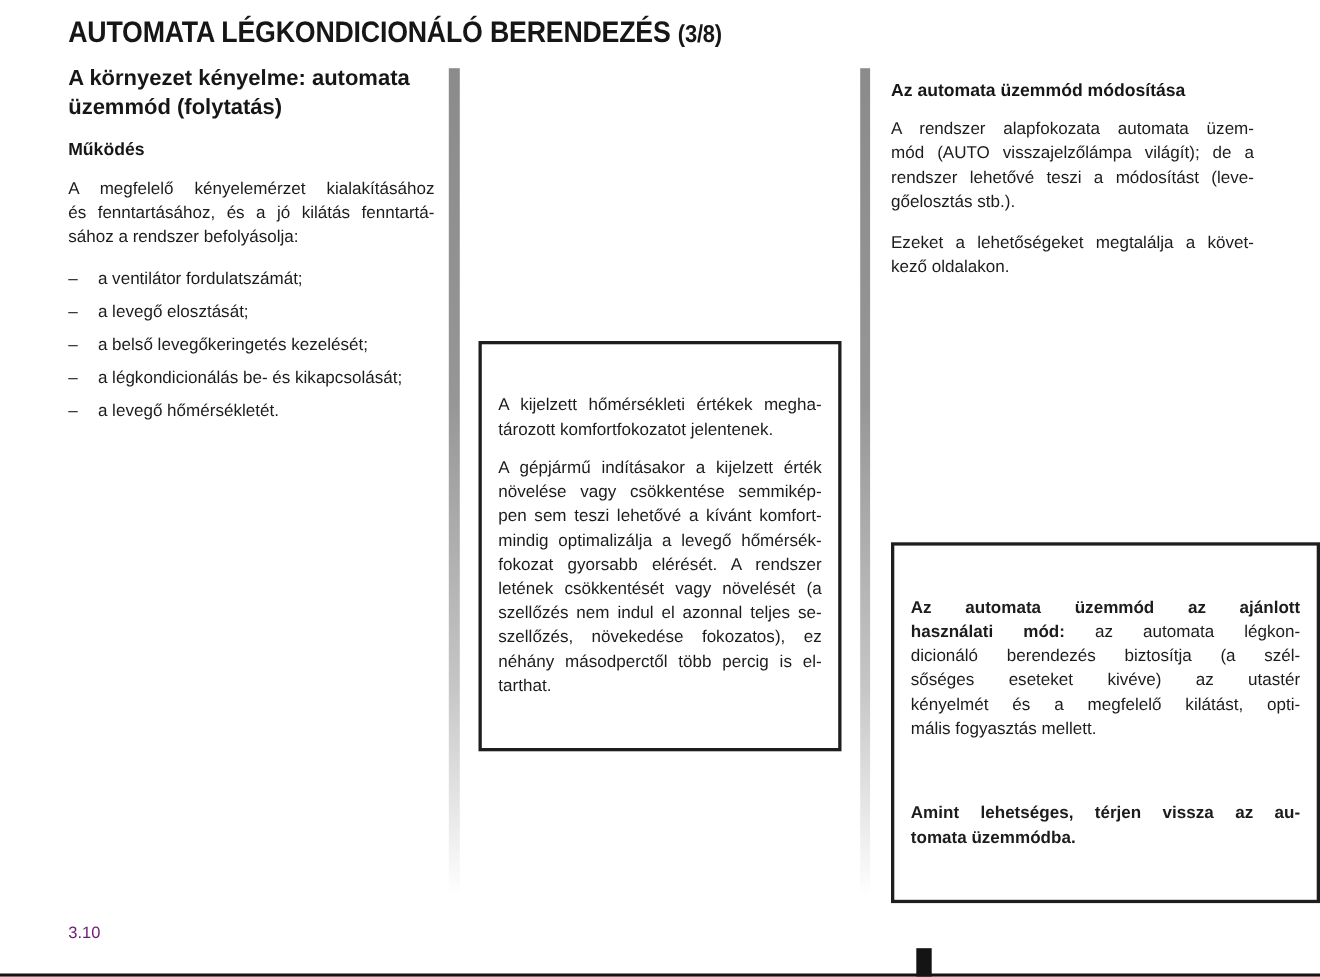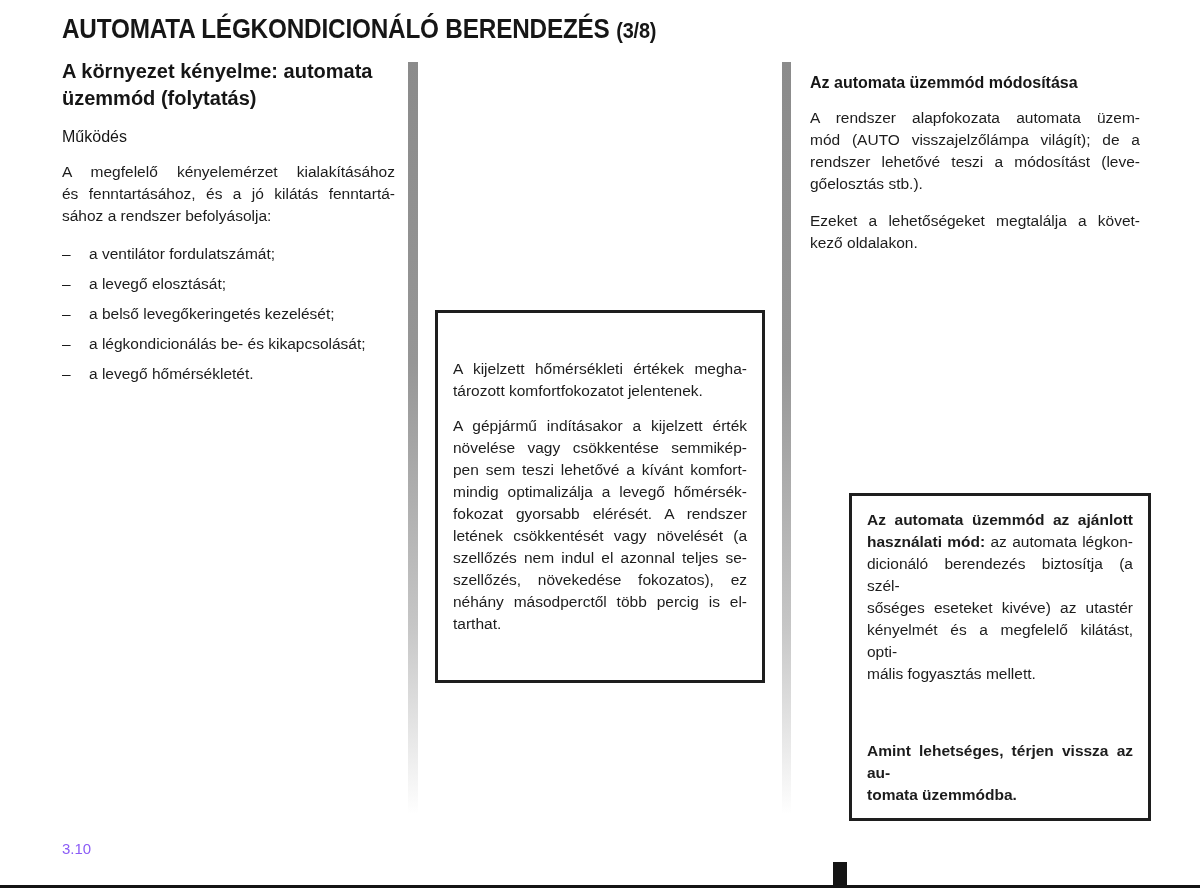--- a/index.html
+++ b/index.html
@@ -20,21 +20,21 @@
     transform: scaleX(0.9); transform-origin: left center;
     color: #161616;
   }
   .title-suffix { font-size: 0.82em; }
 
   
   .left-col  { position: absolute; left: 62px;  top: 58px; width: 333px; }
   .right-col { position: absolute; left: 810px; top: 58px; width: 330px; }
 
   h2.col-heading { font-size: 20px; line-height: 27px; font-weight: bold; color: #161616; }
-  h3.sub-heading { font-size: 16px; font-weight: normal; margin-top: 16px; color: #161616; }
+  h3.sub-heading { font-size: 16px; font-weight: bold; margin-top: 16px; color: #161616; }
   .right-col h3.rc-heading { font-size: 16px; font-weight: bold; margin-top: 16px; color: #161616; }
 
   .para { margin-top: 15px; font-size: 15.5px; line-height: 22px; }
   .jl { text-align: justify; text-align-last: justify; }
   .jl.last { text-align-last: left; }
   .bold { font-weight: bold; }
 
   .bullets { margin-top: 16px; font-size: 15.5px; }
   .bullet { display: flex; margin-bottom: 9px; line-height: 21px; }
   .bullet .marker { width: 27px; flex: 0 0 27px; }
@@ -47,25 +47,25 @@
   .vbar-left  { left: 408px; width: 10px; }
   .vbar-right { left: 782px; width: 9px; }
 
   
   .note-box {
     position: absolute; border: 3px solid #1e1e1e; background: #ffffff;
     display: flex; flex-direction: column; justify-content: center;
     padding: 0 15px;
   }
   .mid-box   { left: 435px; top: 310px; width: 330px; height: 373px; }
-  .right-box { left: 849px; top: 493px; width: 302px; height: 328px; gap: 42px; }
+  .right-box { left: 810px; top: 493px; width: 390px; height: 328px; gap: 42px; }
   .note-box .para { margin-top: 0; margin-bottom: 13px; }
   .note-box .para:last-child { margin-bottom: 0; }
 
-  .page-number { position: absolute; left: 62px; top: 840px; font-size: 15px; color: #8b5cf6; }
+  .page-number { position: absolute; left: 62px; top: 840px; font-size: 15px; color: #701a75; }
 
   .tab-mark   { position: absolute; left: 833px; top: 862px; width: 14px; height: 26px; background: #141414; }
   .bottom-rule{ position: absolute; left: 0; top: 885px; width: 1200px; height: 3px; background: #141414; }
 </style>
 </head>
 <body>
 
 <div class="page">
 
   <h1 class="title">

